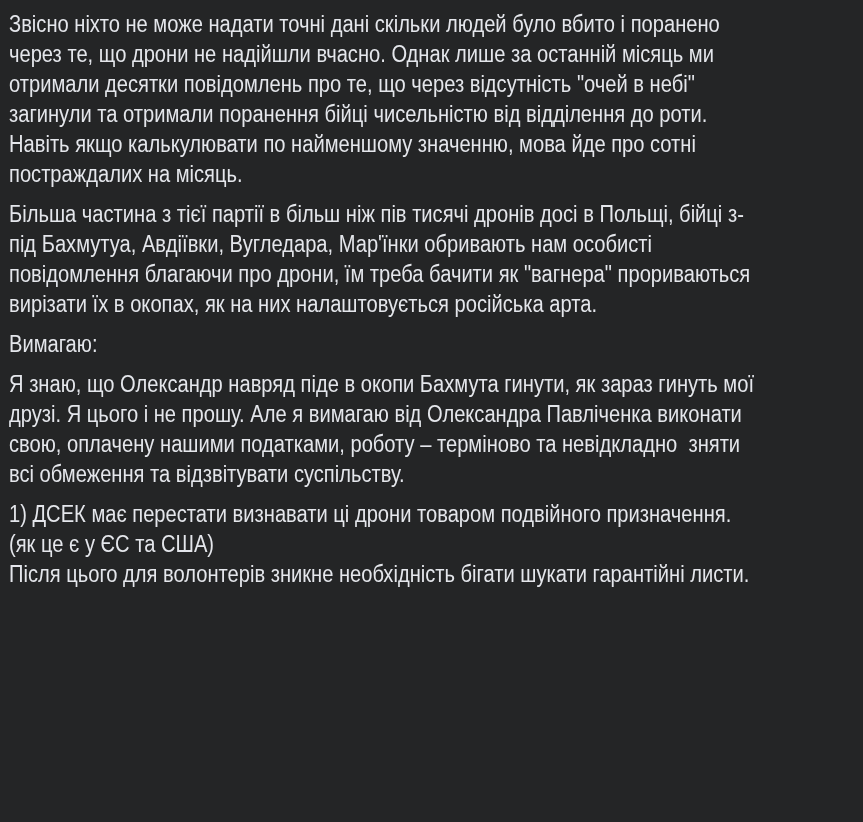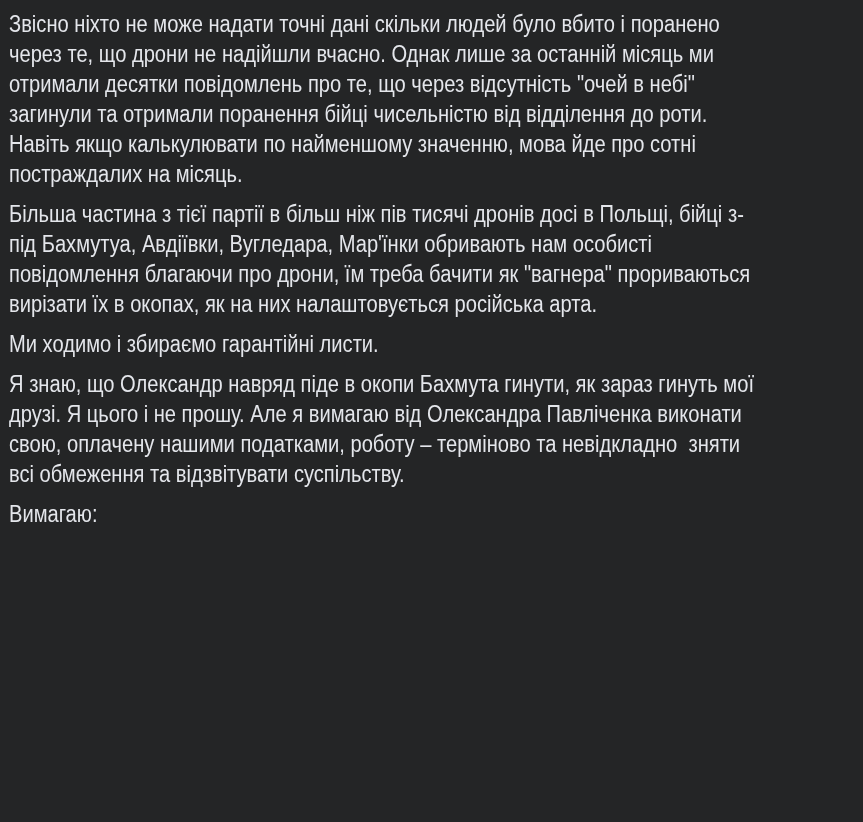--- a/index.html
+++ b/index.html
@@ -47,32 +47,34 @@
     <div class="text-line">постраждалих на місяць.</div>
   </div>
 
   <div class="paragraph">
     <div class="text-line">Більша частина з тієї партії в більш ніж пів тисячі дронів досі в Польщі, бійці з-</div>
     <div class="text-line">під Бахмутуа, Авдіївки, Вугледара, Мар'їнки обривають нам особисті</div>
     <div class="text-line">повідомлення благаючи про дрони, їм треба бачити як "вагнера" прориваються</div>
     <div class="text-line">вирізати їх в окопах, як на них налаштовується російська арта.</div>
   </div>
 
+
+
   <div class="paragraph">
-    <div class="text-line">Ми ходимо і збираємо гарантійні листи.</div>
+    <div class="text-line">Вимагаю:</div>
   </div>
-
 
   <div class="paragraph">
     <div class="text-line">Я знаю, що Олександр навряд піде в окопи Бахмута гинути, як зараз гинуть мої</div>
     <div class="text-line">друзі. Я цього і не прошу. Але я вимагаю від Олександра Павліченка виконати</div>
     <div class="text-line">свою, оплачену нашими податками, роботу – терміново та невідкладно  зняти</div>
     <div class="text-line">всі обмеження та відзвітувати суспільству.</div>
   </div>
 
   <div class="paragraph">
-    <div class="text-line">Вимагаю:</div>
+    <div class="text-line">1) ДСЕК має перестати визнавати ці дрони товаром подвійного призначення.</div>
+    <div class="text-line">(як це є у ЄС та США)</div>
+    <div class="text-line">Після цього для волонтерів зникне необхідність бігати шукати гарантійні листи.</div>
   </div>
-
 
 
 
 </div>
 
 </body></html>

